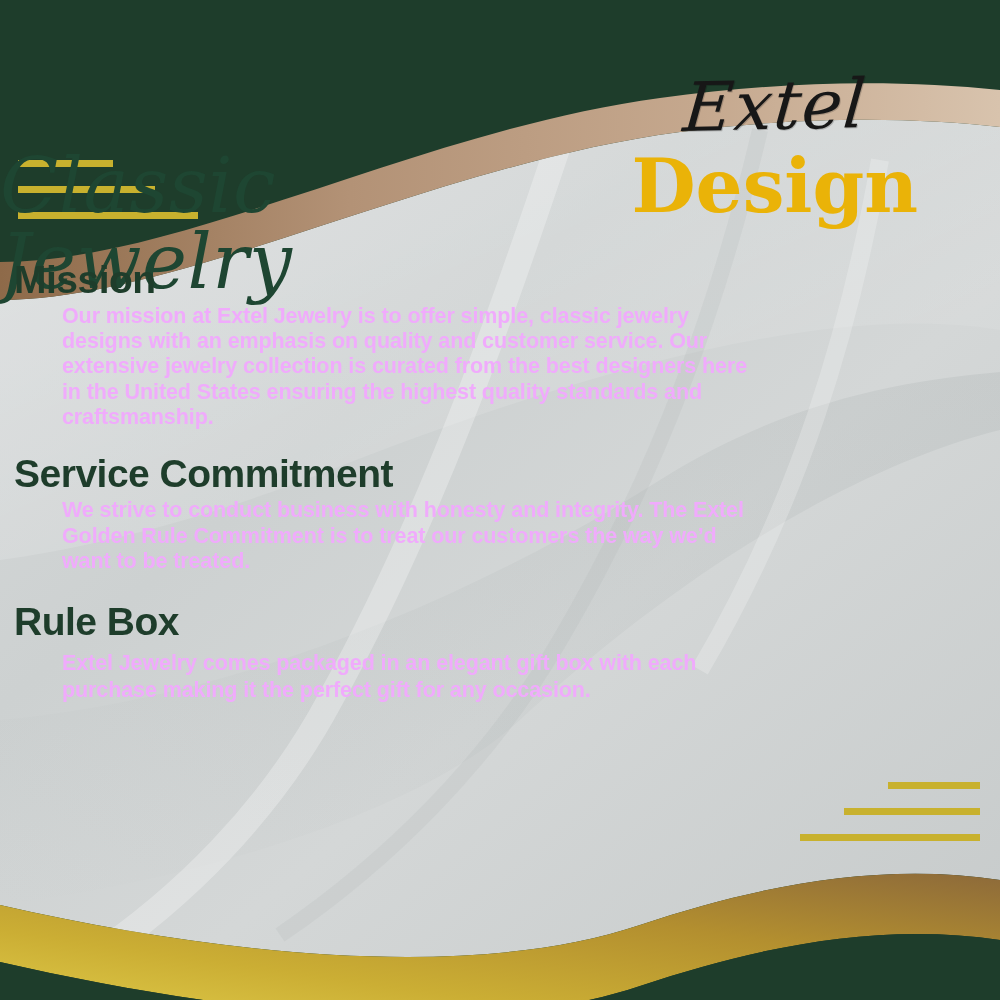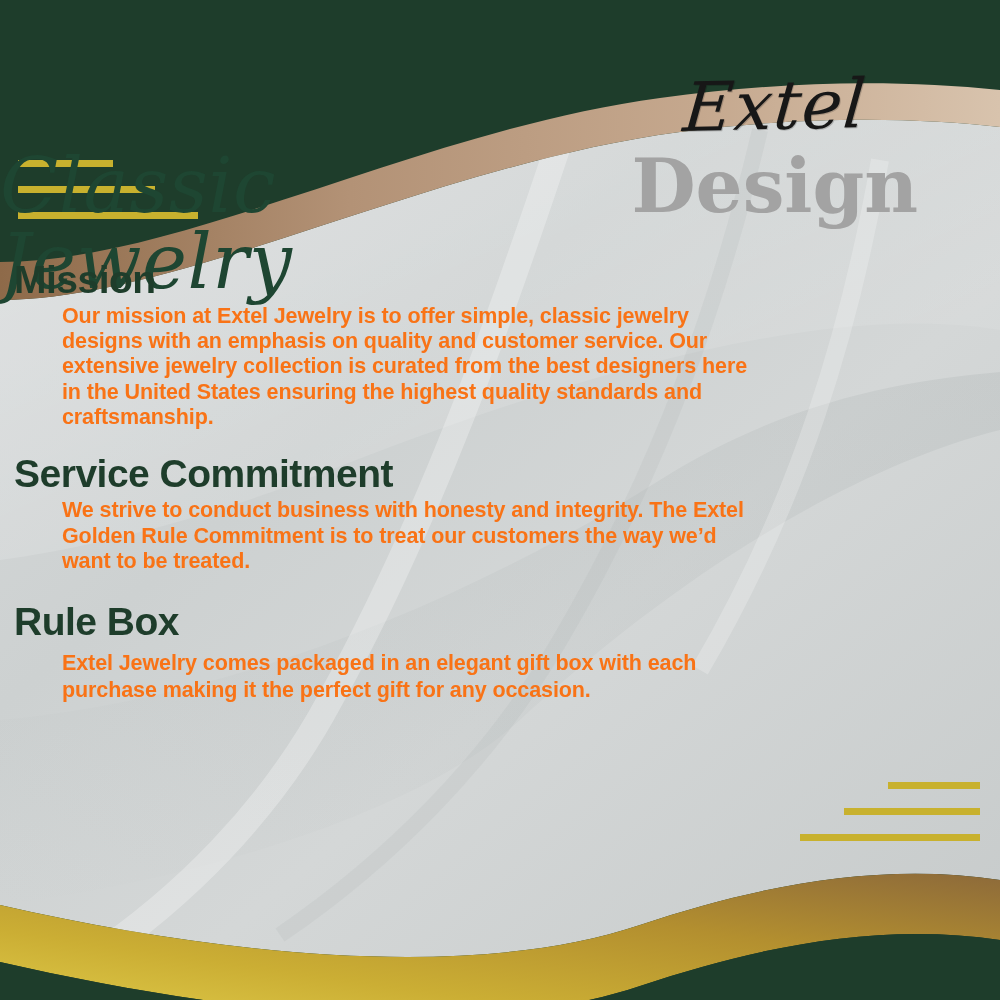--- a/index.html
+++ b/index.html
@@ -109,21 +109,21 @@
     color: #1e4632;
     letter-spacing: 0.5px;
     margin-right: 18px;
   }
   .title-design {
     font-family: "DejaVu Serif", serif;
     font-style: normal;
     font-weight: 700;
     font-size: 74px;
     line-height: 1;
-    color: #a3a3a3;
+    color: #eab308;
     margin-left: 44px;
   }
 
   
   .sections {
     position: absolute;
     left: 0;
     top: 258px;
     width: 804px;
   }
@@ -136,21 +136,21 @@
     line-height: 1.12;
     letter-spacing: -0.5px;
     color: #1e3d2b;
   }
   .section-body {
     margin: 0 34px 0 62px;
     font-family: "Liberation Sans", sans-serif;
     font-weight: 600;
     font-size: 21.5px;
     line-height: 1.18;
-    color: #f97316;
+    color: #f0abfc;
     letter-spacing: -0.1px;
   }
 
   .sec-mission   { margin-top: 0px; }
   .sec-materials { margin-top: 22px; }
   .sec-service   { margin-top: 22px; }
   .sec-giftbox   { margin-top: 26px; }
   .sec-giftbox .section-body { margin-top: 6px; line-height: 1.28; }
 </style>
 </head>

